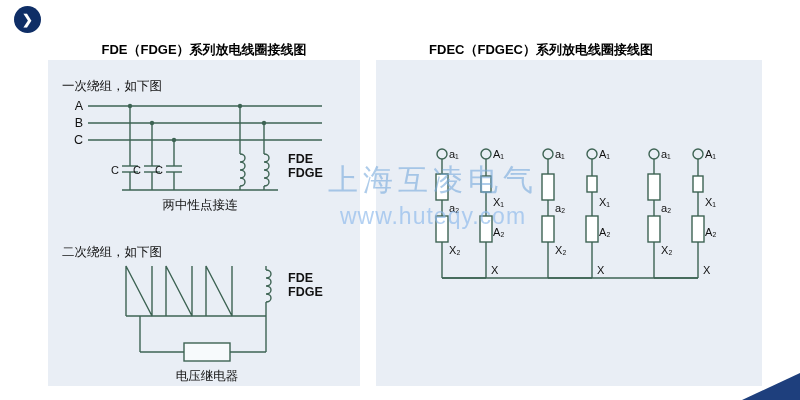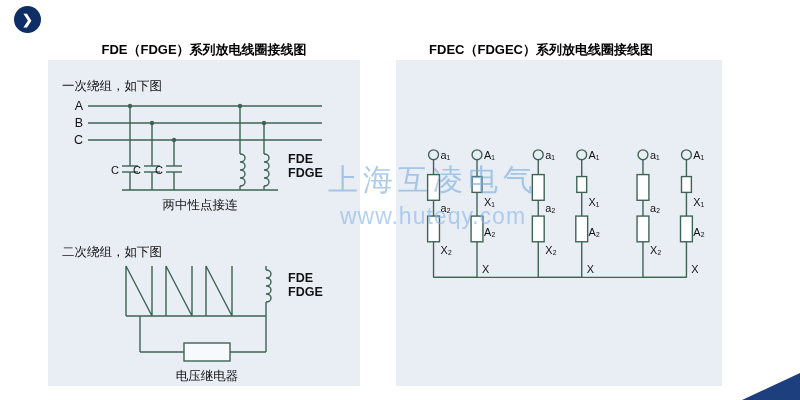--- a/index.html
+++ b/index.html
@@ -7,21 +7,21 @@
         font-family:"Liberation Sans",sans-serif;}
   .header{position:absolute;left:14px;top:6px;display:flex;align-items:center;gap:9px;}
   .header-icon{width:27px;height:27px;border-radius:50%;background:#0f2e66;color:#fff;
         display:flex;align-items:center;justify-content:center;font-size:13px;font-weight:bold;}
   .header-title{font-size:19px;font-weight:bold;color:#101010;letter-spacing:1px;}
   .panel-title{position:absolute;top:41px;font-size:13px;font-weight:bold;color:#000;text-align:center;}
   .panel-title.left{left:48px;width:312px;}
   .panel-title.right{left:376px;width:330px;}
   .panel{position:absolute;top:60px;background:#e9eef5;}
   .panel.left{left:48px;width:312px;height:326px;}
-  .panel.right{left:396px;width:326px;height:326px;}
+  .panel.right{left:376px;width:386px;height:326px;}
   .panel svg{display:block;width:100%;height:100%;}
   svg text{font-family:"Liberation Sans",sans-serif;fill:#111;}
   .t12{font-size:12.5px;}
   .t11{font-size:11px;}
   .tb{font-weight:bold;}
   .watermark{position:absolute;left:288px;top:160px;width:290px;text-align:center;
         pointer-events:none;z-index:5;}
   .watermark .brand{font-size:30px;font-weight:normal;letter-spacing:5px;color:rgba(120,170,220,0.60);}
   .watermark .url{font-size:23px;margin-top:2px;letter-spacing:1px;color:rgba(140,185,235,0.65);}
   .corner-triangle{position:absolute;right:0;bottom:0;width:0;height:0;

